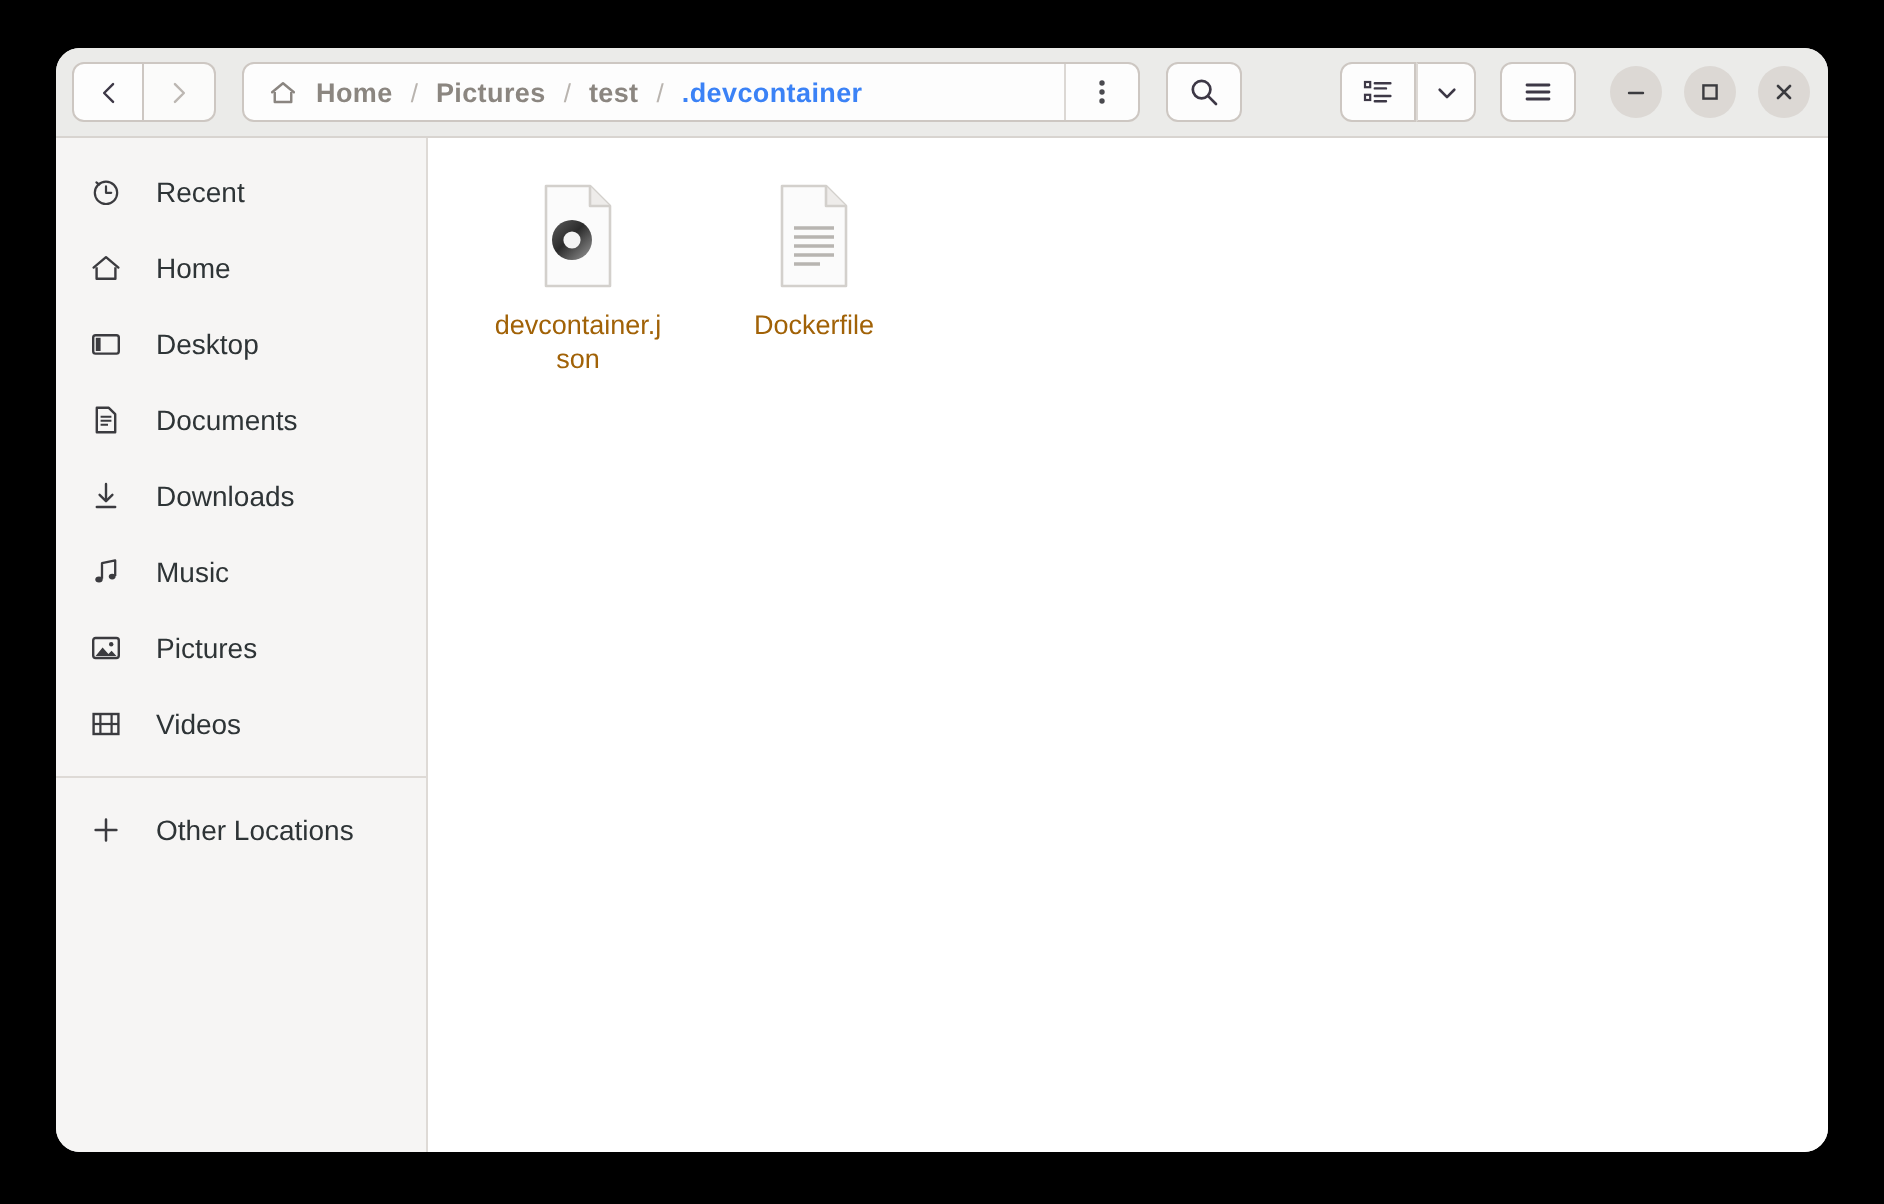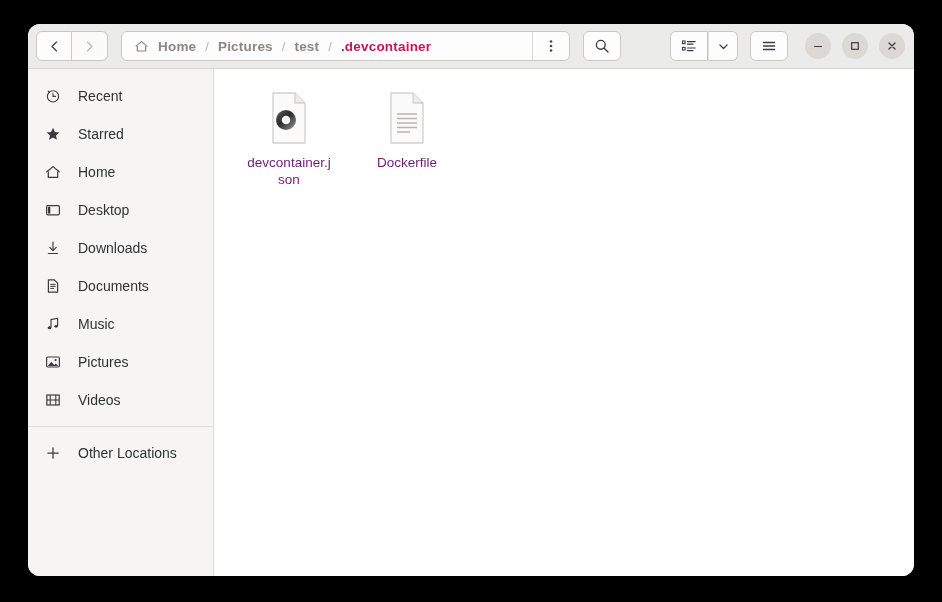--- a/index.html
+++ b/index.html
@@ -101,21 +101,21 @@
     color: #8a8580;
   }
   .crumb {
     font-size: 13.5px;
     color: #8b8680;
     font-weight: bold;
     letter-spacing: 0.2px;
     white-space: nowrap;
   }
   .crumb.current {
-    color: #be185d;
+    color: #3b82f6;
   }
   .sep {
     font-size: 13px;
     color: #b9b4af;
     padding: 0 9px;
   }
   #dots-btn {
     width: 36px;
     height: 28px;
     border-left: 1px solid #dcd8d4;
@@ -233,21 +233,21 @@
     padding-top: 6px;
   }
   .file-icon {
     width: 48px;
     height: 58px;
     position: relative;
     margin-bottom: 7px;
   }
   .file-label {
     font-size: 13.5px;
-    color: #701a75;
+    color: #a16207;
     text-align: center;
     line-height: 17px;
     width: 86px;
     word-break: break-all;
   }
 </style>
 </head>
 <body>
 
 <div id="window">
@@ -349,68 +349,60 @@
         <span class="si-icon">
           <svg width="16" height="16" viewBox="0 0 16 16">
             <circle cx="8" cy="8.4" r="5.6" fill="none" stroke="#3b3b3f" stroke-width="1.1"></circle>
             <path d="M8 5.2 V8.4 H10.6" fill="none" stroke="#3b3b3f" stroke-width="1.1" stroke-linecap="round" stroke-linejoin="round"></path>
             <path d="M3.2 3.2 L4.6 4.3" stroke="#3b3b3f" stroke-width="1.1" stroke-linecap="round"></path>
           </svg>
         </span>
         <span>Recent</span>
       </div>
 
-      <div class="side-item">
-        <span class="si-icon">
-          <svg width="16" height="16" viewBox="0 0 16 16">
-            <path d="M8 1.8 L9.9 5.9 L14.3 6.4 L11 9.4 L11.9 13.8 L8 11.6 L4.1 13.8 L5 9.4 L1.7 6.4 L6.1 5.9 Z" fill="#3b3b3f"></path>
-          </svg>
-        </span>
-        <span>Starred</span>
-      </div>
 
       <div class="side-item">
         <span class="si-icon">
           <svg width="16" height="16" viewBox="0 0 16 16">
             <path d="M1.8 7.8 L8 2.6 l6.2 5.2" fill="none" stroke="#3b3b3f" stroke-width="1.2" stroke-linecap="round" stroke-linejoin="round"></path>
             <path d="M3.3 7.6 v5.8 h9.4 V7.6" fill="none" stroke="#3b3b3f" stroke-width="1.2" stroke-linejoin="round"></path>
           </svg>
         </span>
         <span>Home</span>
       </div>
 
       <div class="side-item">
         <span class="si-icon">
           <svg width="16" height="16" viewBox="0 0 16 16">
             <rect x="1.6" y="3.6" width="12.8" height="9.2" rx="1.2" fill="none" stroke="#3b3b3f" stroke-width="1.2"></rect>
             <rect x="2.9" y="4.9" width="2.4" height="6.6" fill="#3b3b3f"></rect>
           </svg>
         </span>
         <span>Desktop</span>
+      </div>
+
+      <div class="side-item">
+        <span class="si-icon">
+          <svg width="16" height="16" viewBox="0 0 16 16">
+            <path d="M3.4 1.9 h6 l3.2 3.2 v9 h-9.2 Z" fill="none" stroke="#3b3b3f" stroke-width="1.2" stroke-linejoin="round"></path>
+            <path d="M5.3 6.4 H10.7 M5.3 8.4 H10.7 M5.3 10.4 H9" stroke="#3b3b3f" stroke-width="1"></path>
+          </svg>
+        </span>
+        <span>Documents</span>
       </div>
 
       <div class="side-item">
         <span class="si-icon">
           <svg width="16" height="16" viewBox="0 0 16 16">
             <path d="M8 2 V10.4" stroke="#3b3b3f" stroke-width="1.2" stroke-linecap="round"></path>
             <path d="M4.8 7.4 L8 10.6 L11.2 7.4" fill="none" stroke="#3b3b3f" stroke-width="1.2" stroke-linecap="round" stroke-linejoin="round"></path>
             <path d="M3.4 13.5 H12.6" stroke="#3b3b3f" stroke-width="1.2" stroke-linecap="round"></path>
           </svg>
         </span>
         <span>Downloads</span>
-      </div>
-
-      <div class="side-item">
-        <span class="si-icon">
-          <svg width="16" height="16" viewBox="0 0 16 16">
-            <path d="M3.4 1.9 h6 l3.2 3.2 v9 h-9.2 Z" fill="none" stroke="#3b3b3f" stroke-width="1.2" stroke-linejoin="round"></path>
-            <path d="M5.3 6.4 H10.7 M5.3 8.4 H10.7 M5.3 10.4 H9" stroke="#3b3b3f" stroke-width="1"></path>
-          </svg>
-        </span>
-        <span>Documents</span>
       </div>
 
       <div class="side-item">
         <span class="si-icon">
           <svg width="16" height="16" viewBox="0 0 16 16">
             <path d="M6 11.4 V3.6 L12.6 2.2 V10" fill="none" stroke="#3b3b3f" stroke-width="1.15" stroke-linejoin="round"></path>
             <ellipse cx="4.5" cy="11.7" rx="1.85" ry="1.5" fill="#3b3b3f"></ellipse>
             <ellipse cx="11.1" cy="10.3" rx="1.7" ry="1.4" fill="#3b3b3f"></ellipse>
           </svg>
         </span>

